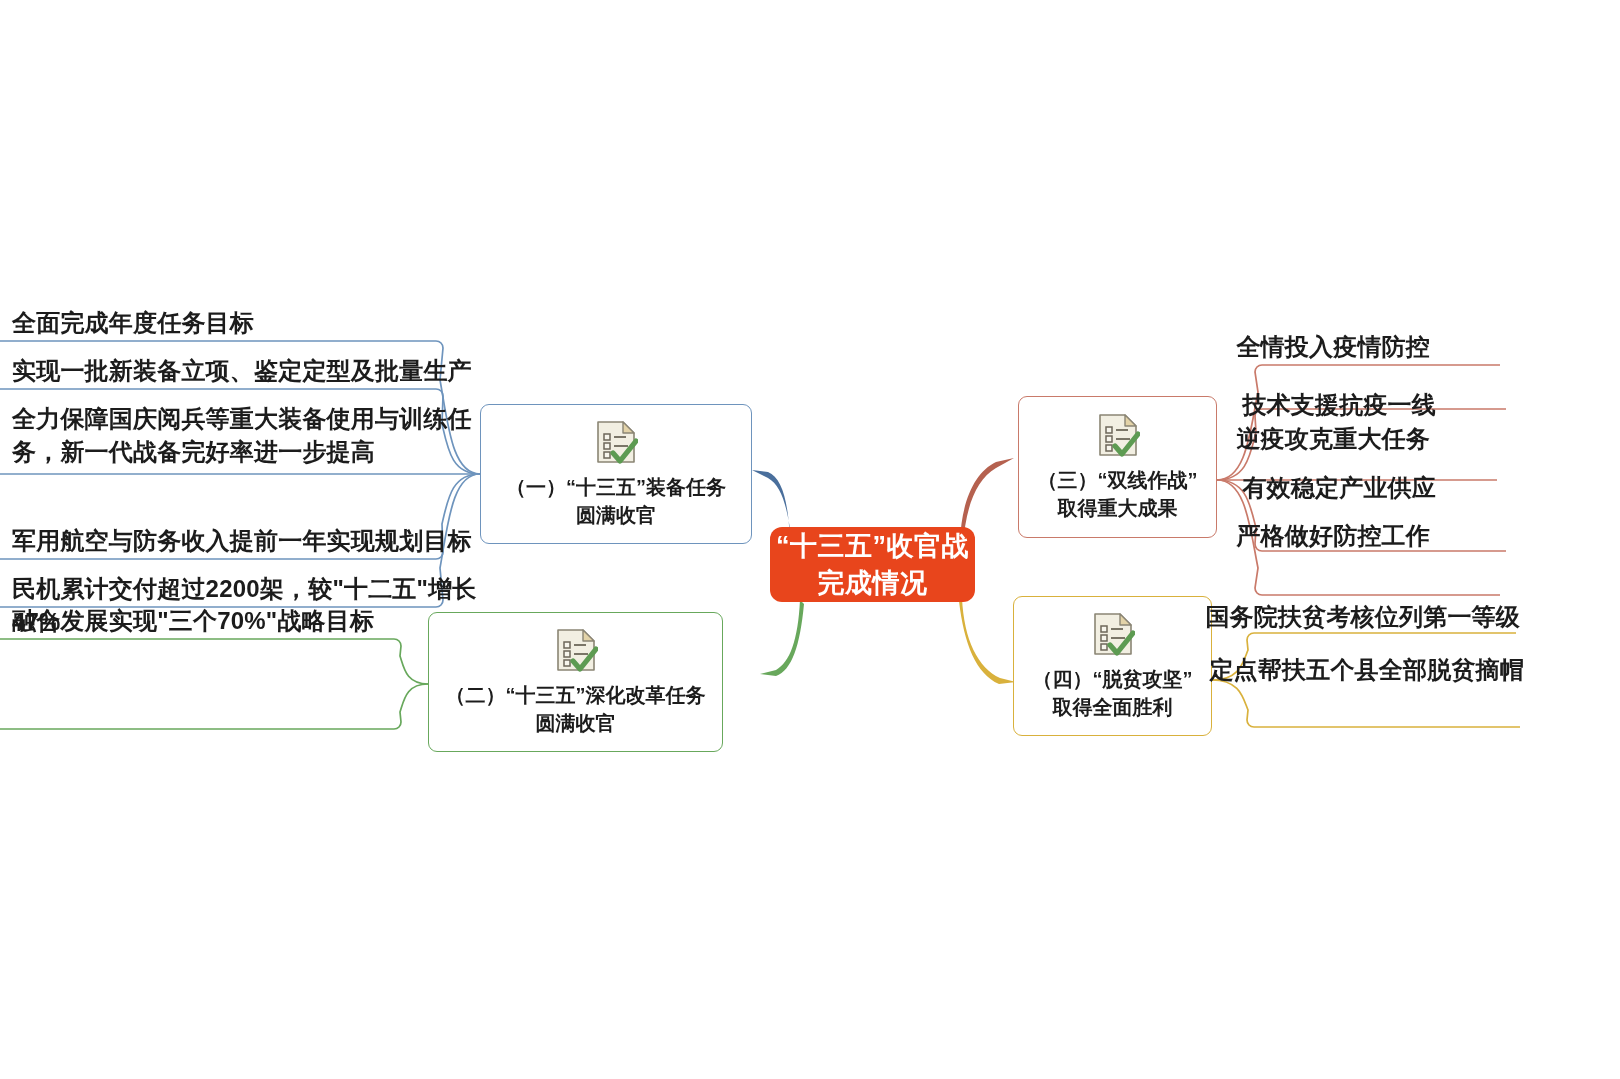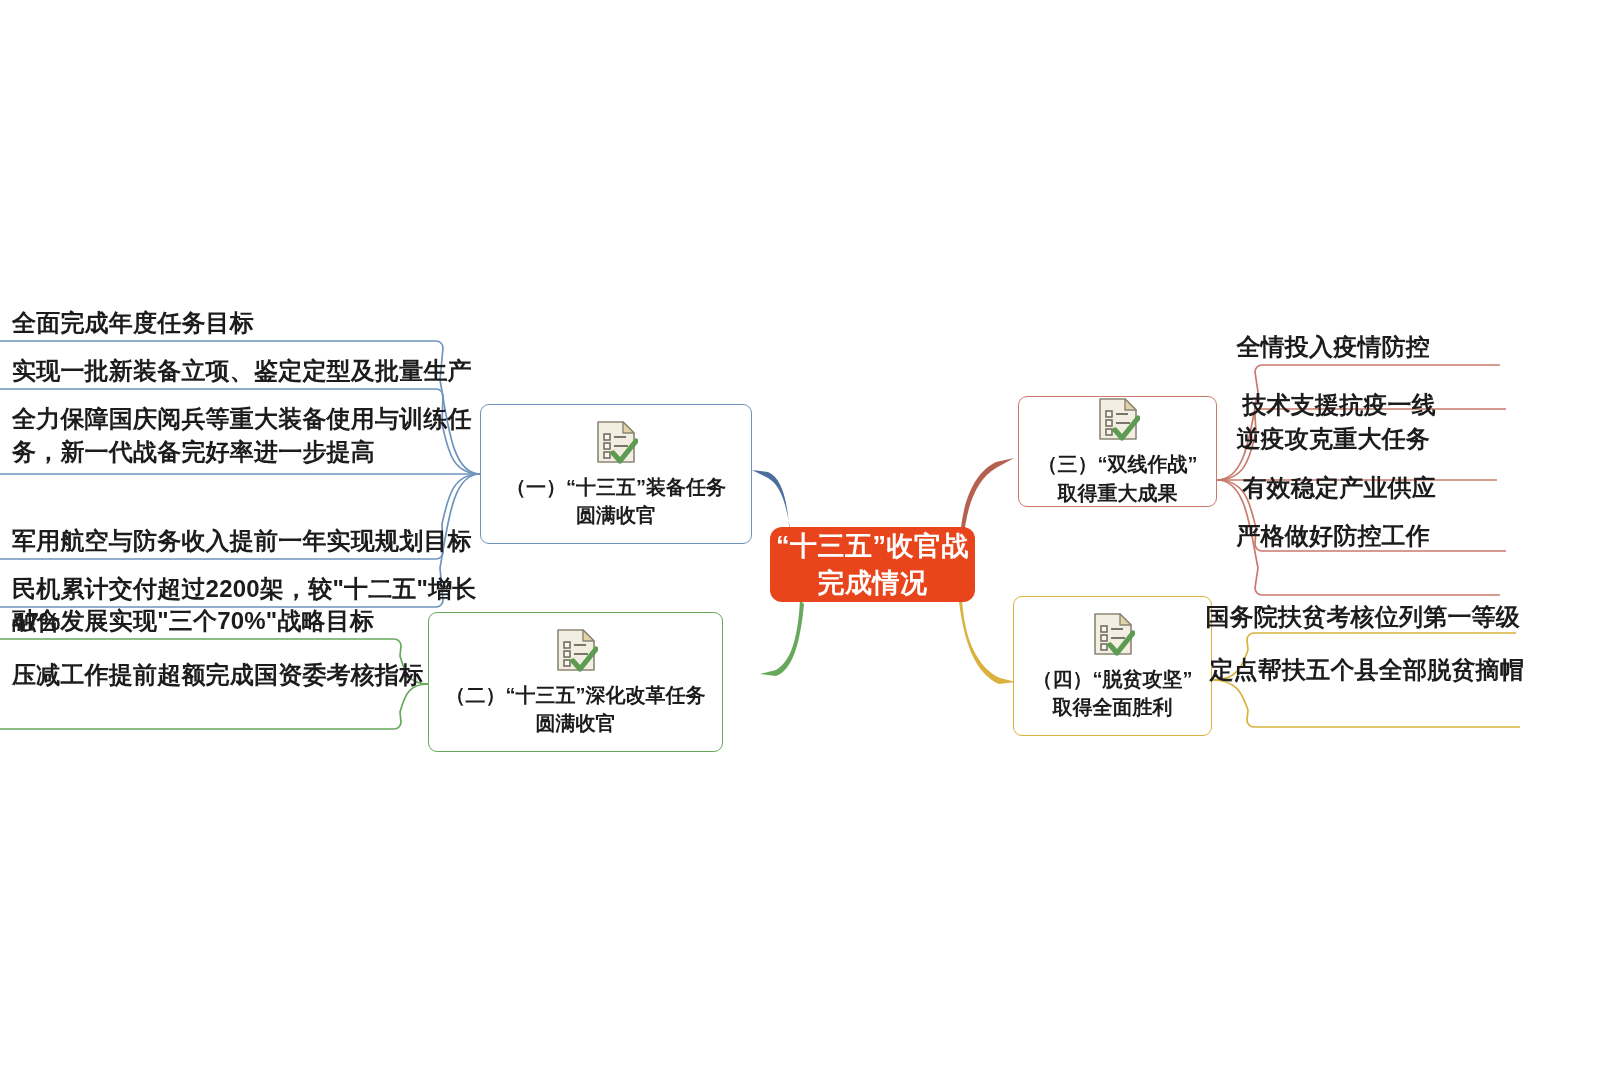--- a/index.html
+++ b/index.html
@@ -160,21 +160,21 @@
         <rect x="10" y="33" width="6" height="6" fill="#f7f5ec" stroke="#6d675a" stroke-width="1.5"></rect>
         <line x1="20" y1="18" x2="32" y2="18" stroke="#6d675a" stroke-width="1.8"></line>
         <line x1="20" y1="27" x2="34" y2="27" stroke="#6d675a" stroke-width="1.8"></line>
         <path d="M19 34 l7 8 L42 22" fill="none" stroke="#5d9b52" stroke-width="5.2" stroke-linecap="round" stroke-linejoin="round"></path>
       </svg>
     </span>
     <span class="blabel">（二）“十三五”深化改革任务
 圆满收官</span>
   </div>
 
-  <div class="branch red" style="left:1018px; top:396px; width:199px; height:111px;">
+  <div class="branch red" style="left:1018px; top:396px; width:199px; height:142px;">
     <span class="icon-wrap">
       <svg viewBox="0 0 44 46" width="44" height="46">
         <path d="M4 3 h25 l11 11 v29 H4 Z" fill="#f2efe2" stroke="#8a8574" stroke-width="1.6" stroke-linejoin="round"></path>
         <path d="M29 3 v11 h11 Z" fill="#e3d3a8" stroke="#8a8574" stroke-width="1.4" stroke-linejoin="round"></path>
         <rect x="10" y="15" width="6" height="6" fill="#f7f5ec" stroke="#6d675a" stroke-width="1.5"></rect>
         <rect x="10" y="24" width="6" height="6" fill="#f7f5ec" stroke="#6d675a" stroke-width="1.5"></rect>
         <rect x="10" y="33" width="6" height="6" fill="#f7f5ec" stroke="#6d675a" stroke-width="1.5"></rect>
         <line x1="20" y1="18" x2="32" y2="18" stroke="#6d675a" stroke-width="1.8"></line>
         <line x1="20" y1="27" x2="34" y2="27" stroke="#6d675a" stroke-width="1.8"></line>
         <path d="M19 34 l7 8 L42 22" fill="none" stroke="#5d9b52" stroke-width="5.2" stroke-linecap="round" stroke-linejoin="round"></path>
@@ -203,21 +203,20 @@
 
   <div class="leaf" style="left:12px; top:306px;">全面完成年度任务目标</div>
   <div class="leaf" style="left:12px; top:354px;">实现一批新装备立项、鉴定定型及批量生产</div>
   <div class="leaf" style="left:12px; top:402px;">全力保障国庆阅兵等重大装备使用与训练任
 务，新一代战备完好率进一步提高</div>
   <div class="leaf" style="left:12px; top:524px;">军用航空与防务收入提前一年实现规划目标</div>
   <div class="leaf" style="left:12px; top:572px;">民机累计交付超过2200架，较"十二五"增长
 47%</div>
 
   <div class="leaf" style="left:12px; top:604px;">融合发展实现"三个70%"战略目标</div>
-  <div class="leaf" style="left:12px; top:658px;">压减工作提前超额完成国资委考核指标</div>
 
   <div class="leaf right" style="right:190px; top:330px;">全情投入疫情防控</div>
   <div class="leaf right" style="right:184px; top:376px;margin-top:12px;">技术支援抗疫一线</div>
   <div class="leaf right" style="right:190px; top:422px;">逆疫攻克重大任务</div>
   <div class="leaf right" style="right:184px; top:471px;">有效稳定产业供应</div>
   <div class="leaf right" style="right:190px; top:519px;">严格做好防控工作</div>
 
   <div class="leaf right" style="right:100px; top:600px;">国务院扶贫考核位列第一等级</div>
   <div class="leaf right" style="right:96px; top:653px;">定点帮扶五个县全部脱贫摘帽</div>
 

